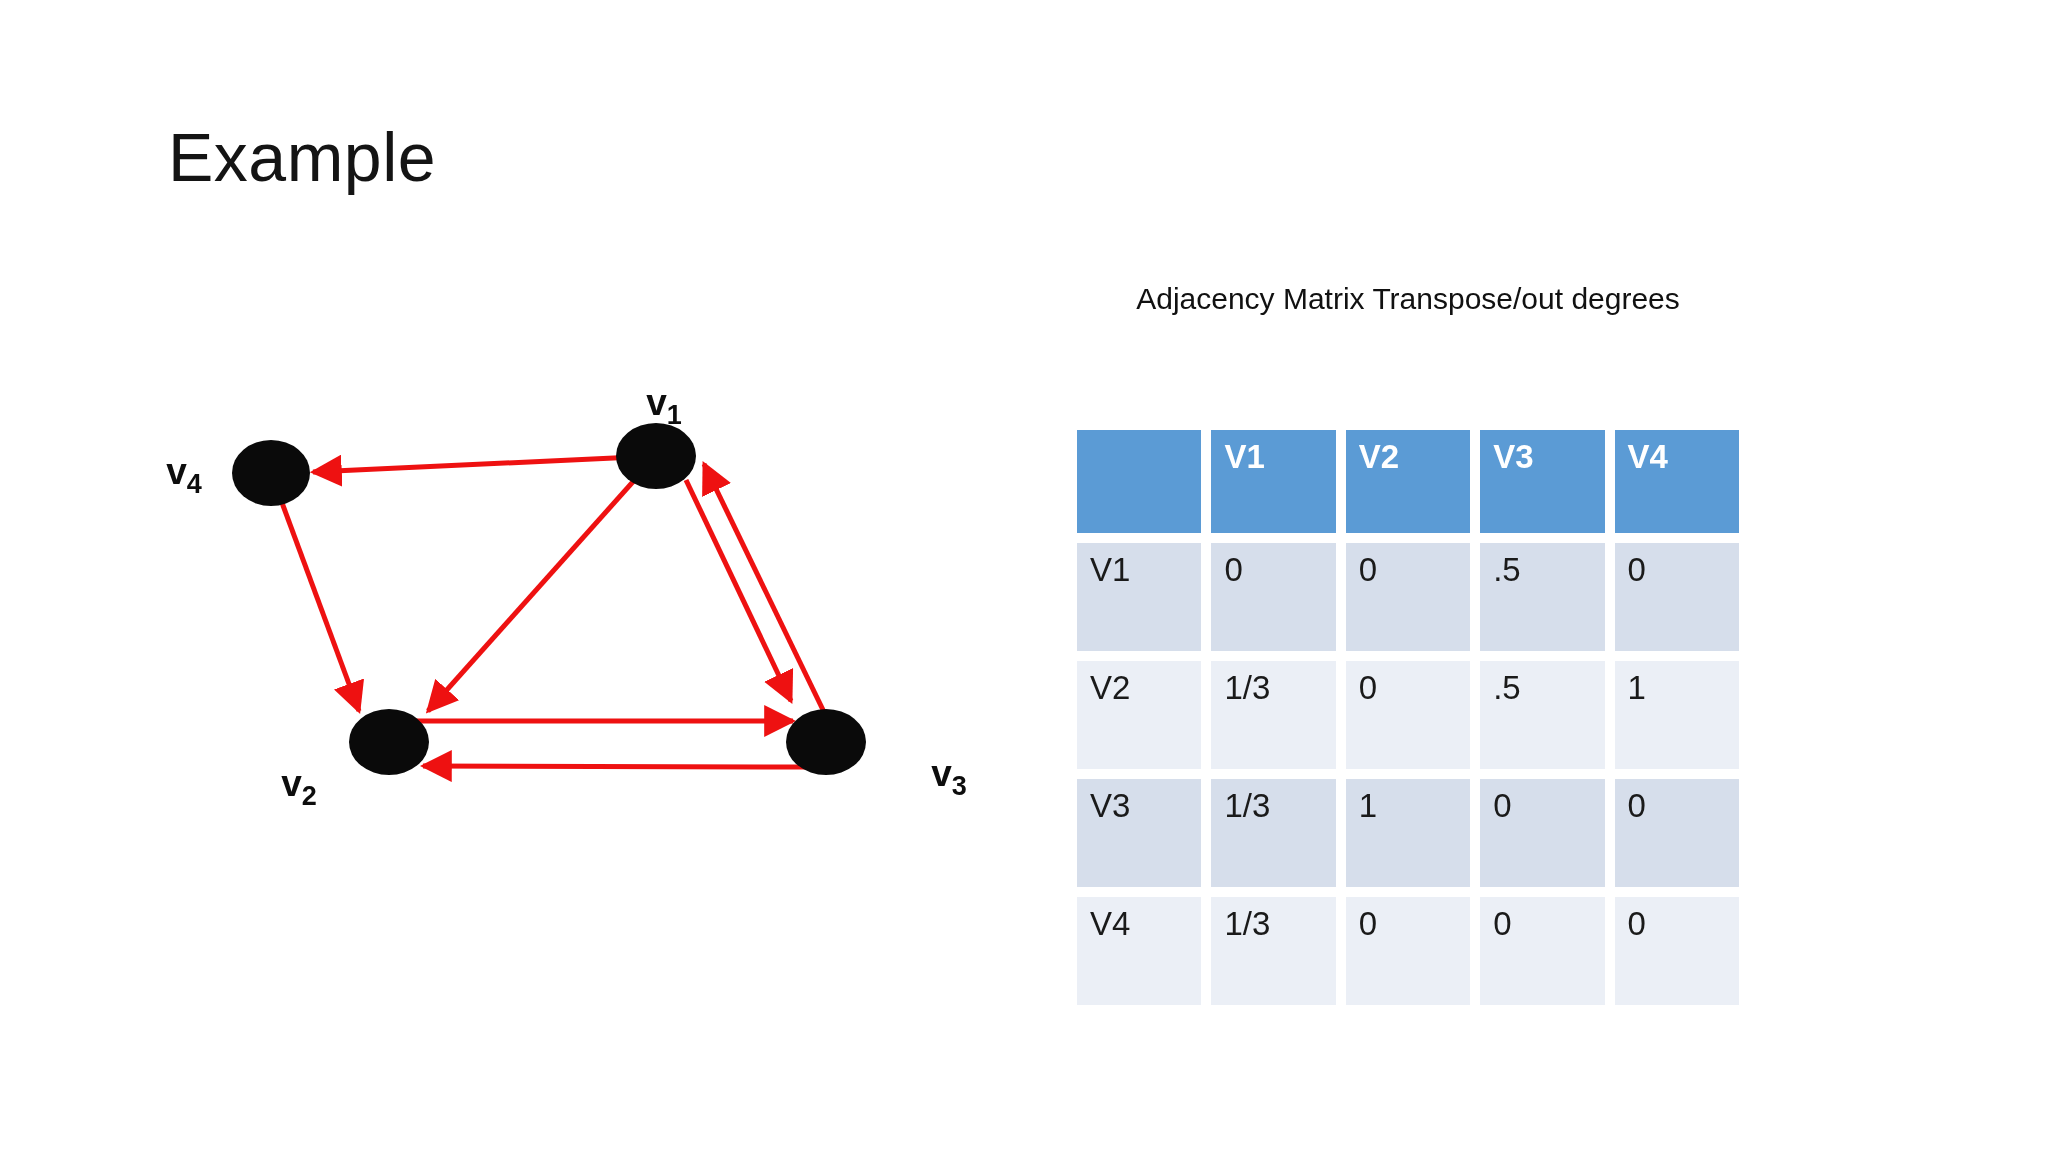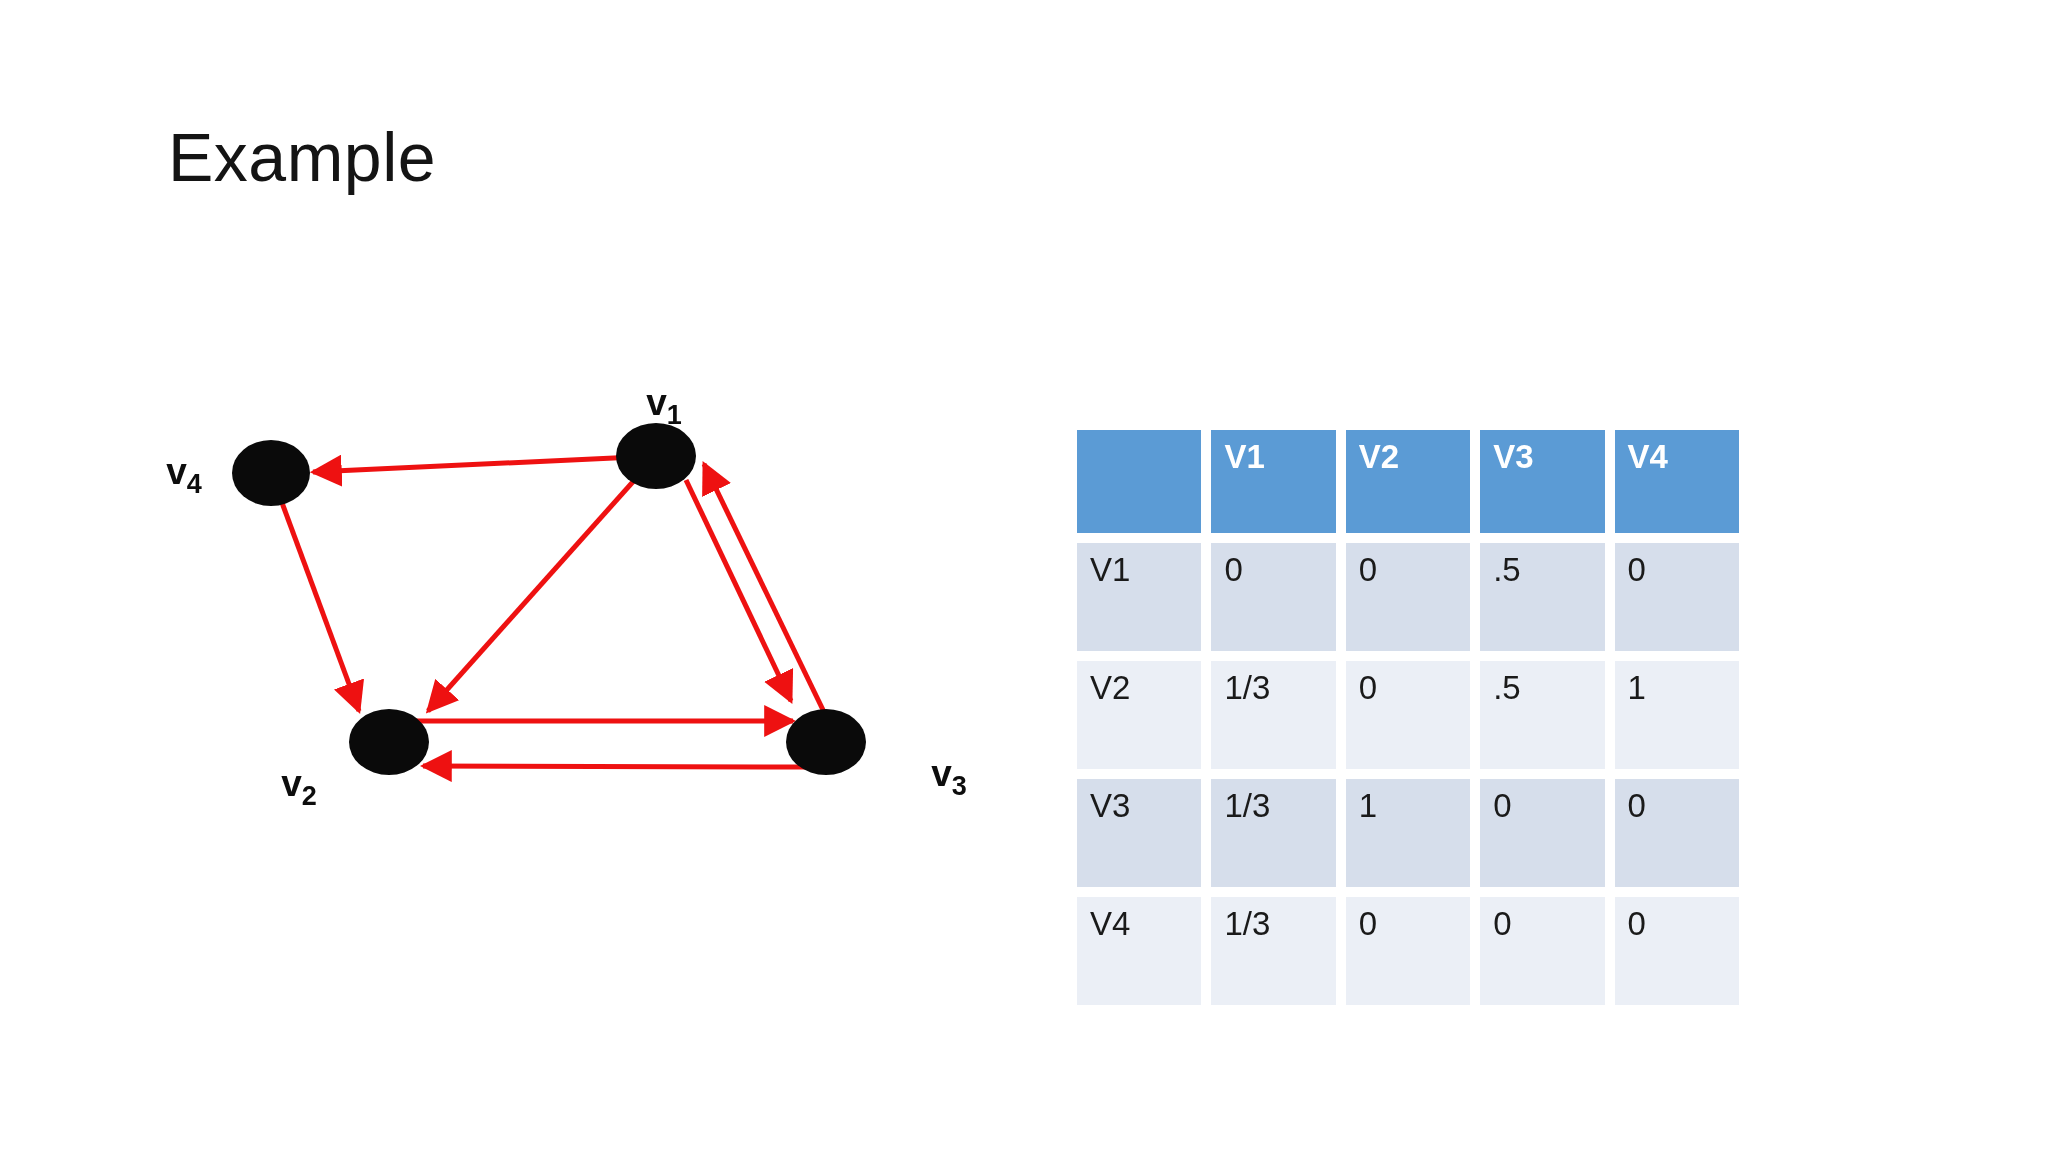--- a/index.html
+++ b/index.html
@@ -86,20 +86,21 @@
   table.matrix tbody tr.band-light td { background: var(--band-light, #ebeff6); }
   table.matrix tbody th, table.matrix tbody td { height: 100px; }
 </style>
 </head>
 <body>
 
 <div class="slide">
 
   <h1 class="title">Example</h1>
 
+  <div class="caption">Adjacency Matrix Transpose/out degrees</div>
 
   <svg class="graph-svg" viewBox="0 0 2048 1152" xmlns="http://www.w3.org/2000/svg">
       <defs>
         <marker id="arrowhead" viewBox="0 0 10 10" refX="9" refY="5" markerWidth="6.4" markerHeight="6.4" orient="auto" markerUnits="strokeWidth">
           <path d="M0,0 L10,5 L0,10 Z" fill="#ee1111"></path>
         </marker>
       </defs>
       <line x1="648" y1="456" x2="305" y2="472" stroke="#ee1111" stroke-width="5" marker-end="url(#arrowhead)"></line>
       <line x1="263" y1="473" x2="351" y2="711" stroke="#ee1111" stroke-width="5" marker-end="url(#arrowhead)"></line>
       <line x1="648" y1="456" x2="420" y2="711" stroke="#ee1111" stroke-width="5" marker-end="url(#arrowhead)"></line>

